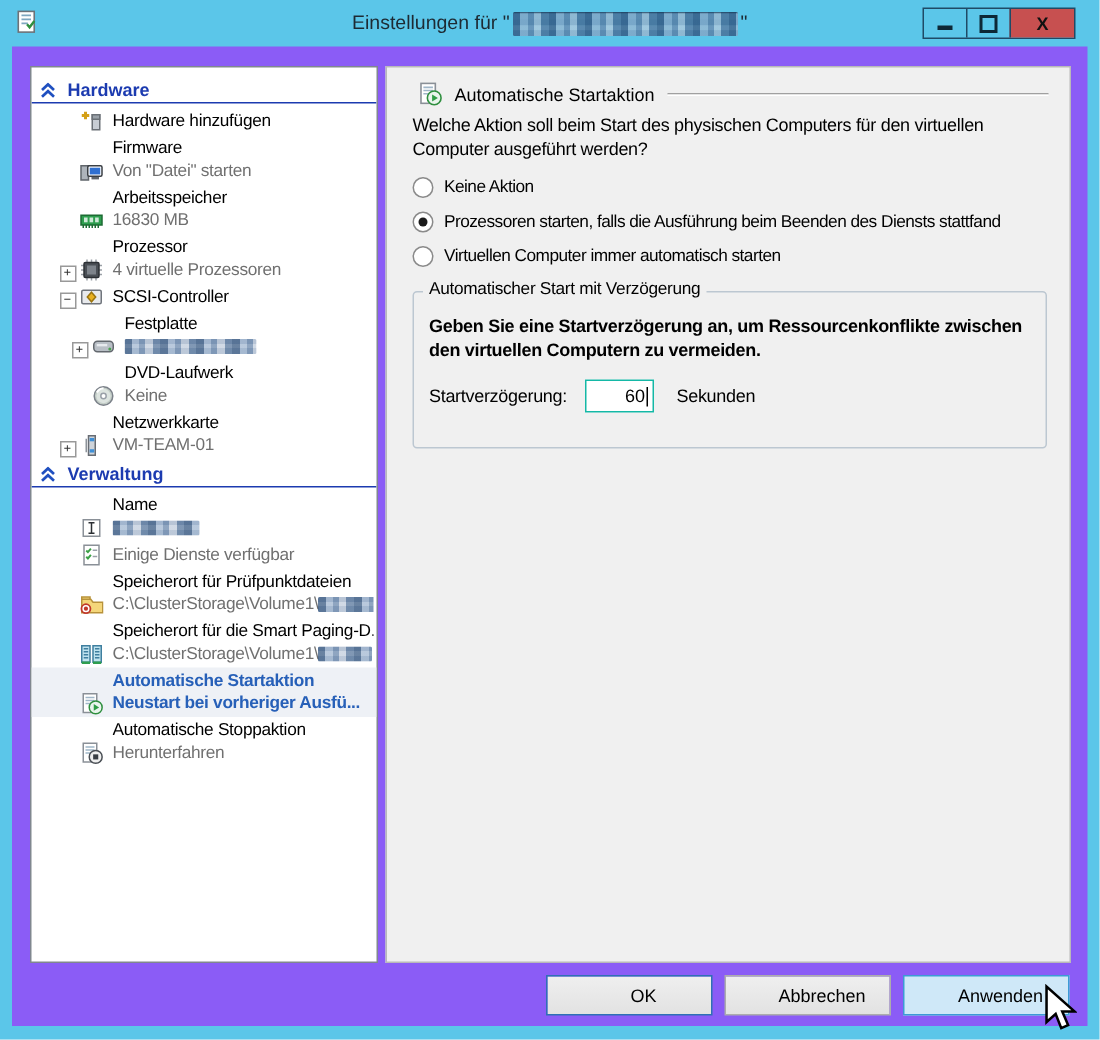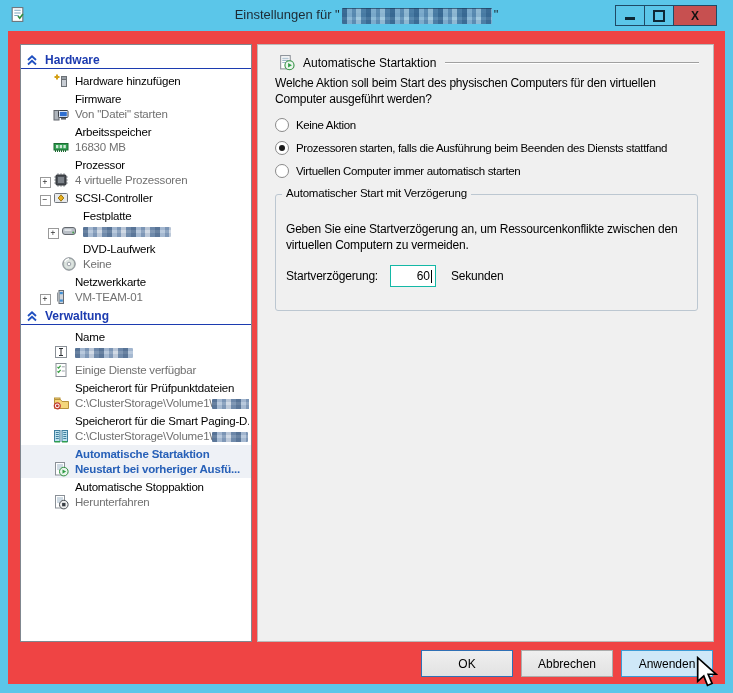--- a/index.html
+++ b/index.html
@@ -19,21 +19,21 @@
   .redact-title{width:150px;height:15px;border-top:1px solid rgba(25,55,85,.65);margin:0 2px;}
   .win-controls{position:absolute;right:16px;top:5px;display:flex;height:19px;
     border:1px solid #1f4a66;}
   .win-btn{width:28px;display:flex;align-items:center;justify-content:center;
     color:#0d2836;font-weight:bold;font-size:12px;background:transparent;}
   .win-btn + .win-btn{border-left:1px solid #1f4a66;}
   .win-btn.close{width:42px;background:#c75050;color:#111;}
   .max-glyph{width:8px;height:8px;border:2px solid #0d2836;display:inline-block;}
   .min-glyph{width:10px;height:3px;background:#0d2836;display:inline-block;margin-top:6px;}
   
-  .dialog{position:absolute;left:8px;right:8px;top:31px;bottom:9px;background:#ef4444;}
+  .dialog{position:absolute;left:8px;right:8px;top:31px;bottom:9px;background:#8b5cf6;}
   
   .sidebar{position:absolute;left:12px;top:13px;width:232px;height:598px;background:#fff;
     border:1px solid #80878f;overflow:hidden;padding-top:5px;box-sizing:border-box;}
   .sb-header{display:flex;align-items:center;padding:3px 6px 1px 5px;margin-bottom:3px;
     color:#1c3bb0;font-weight:bold;border-bottom:1px solid #1c3bb0;cursor:default;}
   .sb-header .chev{width:14px;height:11px;margin-right:5px;}
   .sb-header-label{font-size:12px;}
   .sb-item{display:flex;align-items:flex-end;padding:1px 2px 1px 16px;}
   .sb-item.indent1{padding-left:24px;}
   .exp-col{width:16px;flex:0 0 16px;display:flex;justify-content:center;padding-top:3px;}
@@ -60,31 +60,31 @@
   .radio-row{display:flex;align-items:center;margin-bottom:9px;}
   .radio-circle{width:12px;height:12px;border:1px solid #8a8a8a;border-radius:50%;background:#fff;
     margin-right:7px;flex:0 0 12px;position:relative;}
   .radio-circle.checked::after{content:"";position:absolute;left:3px;top:3px;width:6px;height:6px;
     border-radius:50%;background:#1a1a1a;}
   .radio-label{font-size:11.5px;letter-spacing:-.35px;white-space:nowrap;}
   .groupbox{position:relative;margin:16px 15px 0 17px;border:1px solid #bcc7d1;border-radius:3px;
     padding:12px 10px 23px 10px;}
   .groupbox-title{position:absolute;top:-8px;left:6px;background:#f0f0f0;padding:0 4px;
     font-size:11.5px;letter-spacing:-.2px;}
-  .group-desc{max-width:412px;line-height:16px;letter-spacing:-.2px;margin-top:14px;}
+  .group-desc{max-width:412px;line-height:16px;letter-spacing:-.2px;margin-top:2px;font-weight:bold;}
   .delay-row{display:flex;align-items:center;margin-top:12px;}
   .delay-label{letter-spacing:-.2px;}
   .delay-input{width:38px;height:20px;border:1px solid #14b8a6;background:#fff;margin-left:12px;
     display:flex;align-items:center;justify-content:flex-end;padding:0 3px;box-sizing:content-box;}
   .caret{width:1px;height:13px;background:#000;margin-left:1px;}
   .delay-unit{margin-left:15px;letter-spacing:-.2px;}
   
   .btn-row{position:absolute;right:12px;top:619px;display:flex;gap:8px;}
   .btn{width:90px;height:25px;display:flex;align-items:center;justify-content:center;
-    background:linear-gradient(#efefef,#e2e2e2);border:1px solid #acacac;font-size:12px;}
+    background:linear-gradient(#efefef,#e2e2e2);border:1px solid #acacac;font-size:12px;padding-left:19px;}
   .btn.default{border-color:#2f70b5;}
   .btn.hover{background:#cfe8f8;border-color:#3c9bd5;}
   .cursor{position:absolute;left:696px;top:656px;width:22px;height:28px;z-index:60;pointer-events:none;}
 </style>
 </head>
 <body>
 
 <div class="window">
 
   <div class="titlebar">

